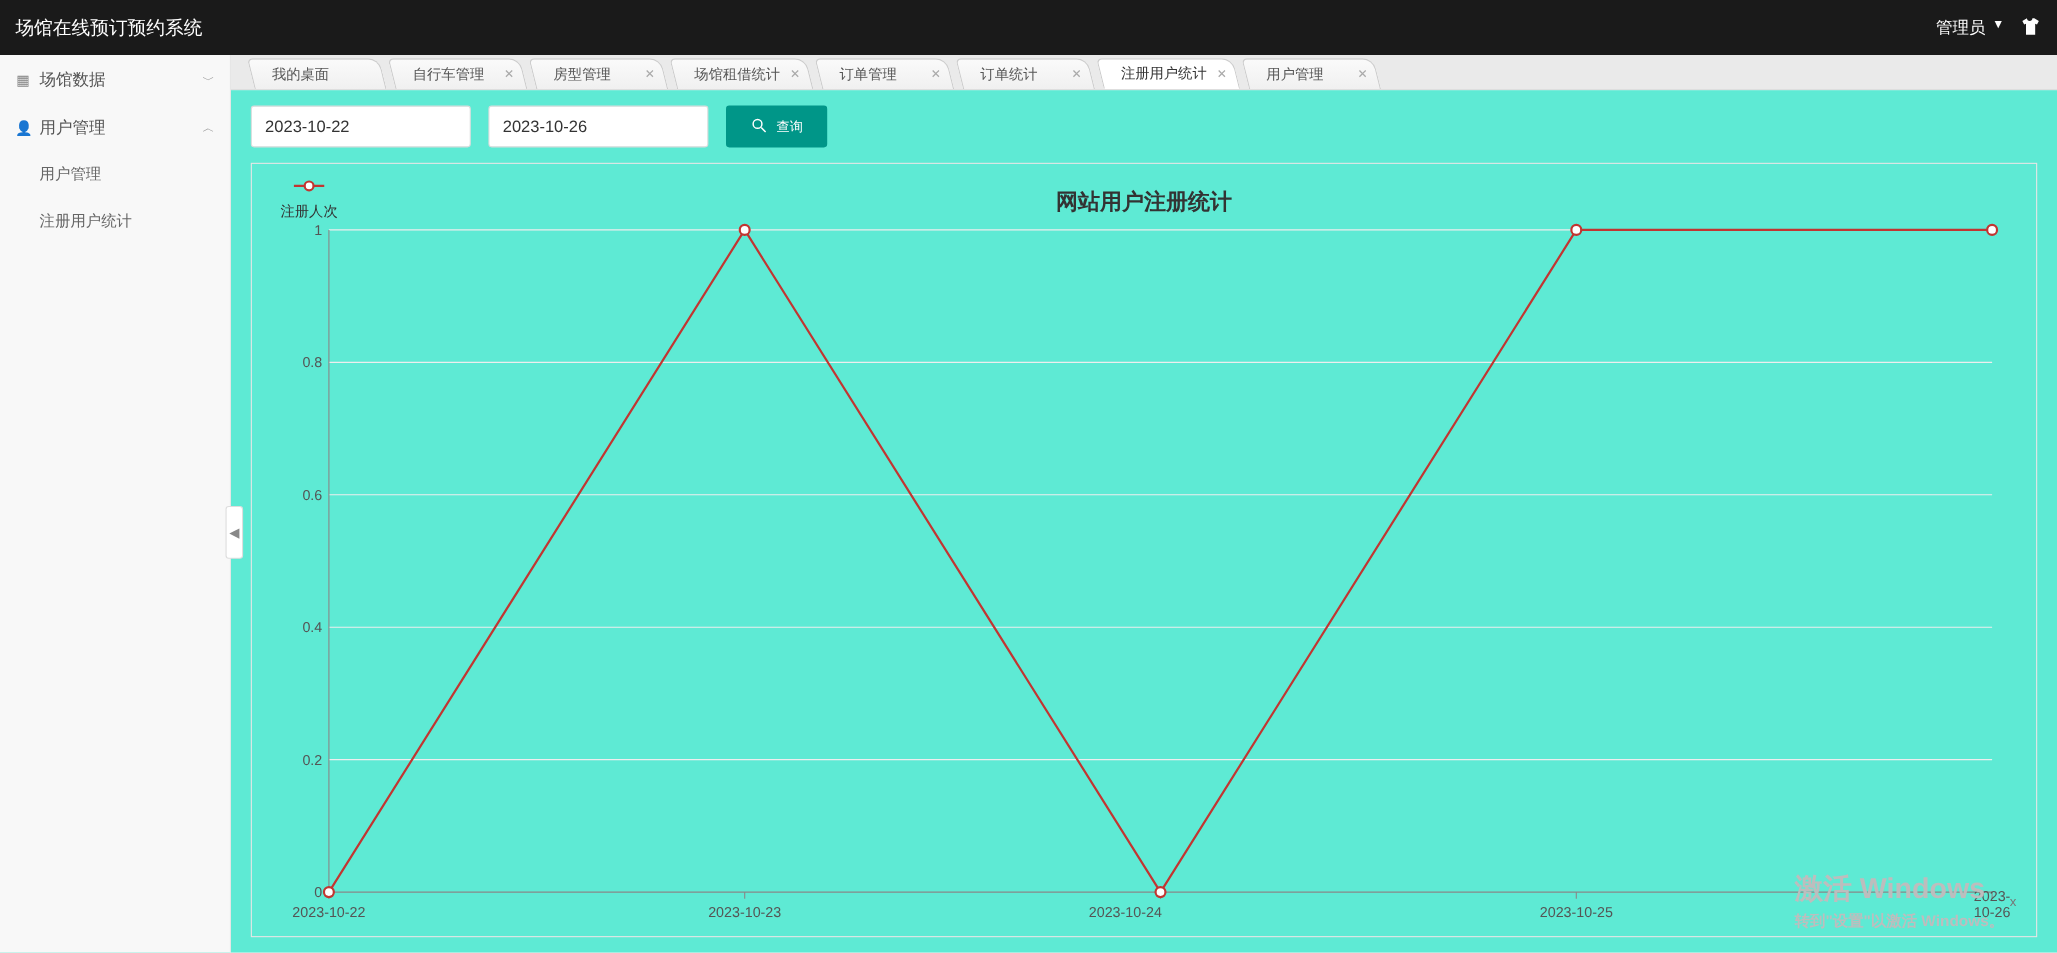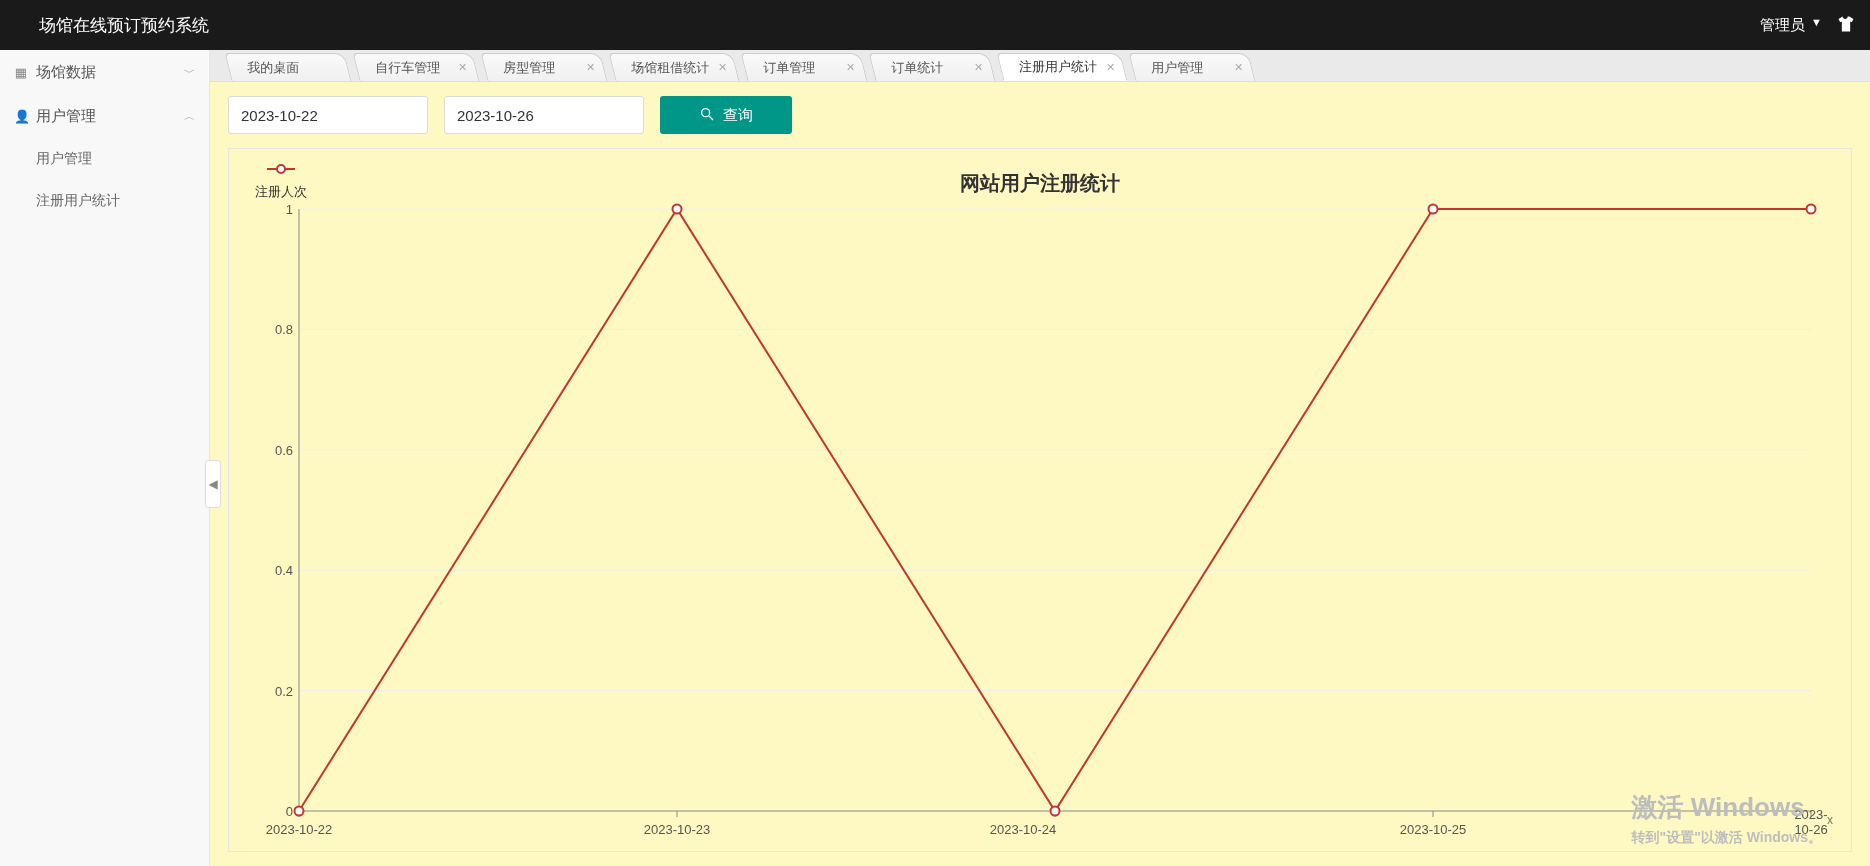--- a/index.html
+++ b/index.html
@@ -12,21 +12,21 @@
   }
   .topbar {
     height: 50px;
     background: #1a1a1a;
     color: #fff;
     display: flex;
     align-items: center;
     justify-content: space-between;
     padding: 0 14px;
   }
-  .app-title { font-size: 17px; font-weight: 400; margin-left: 25px; }
+  .app-title { font-size: 17px; font-weight: 400; }
   .top-right { display: flex; align-items: center; gap: 14px; }
   .admin-drop { display: flex; align-items: flex-start; gap: 6px; cursor: pointer; font-size: 15px;}
   .admin-drop .chev { font-size: 11px; }
   .shirt-icon svg { width: 20px; height: 20px; fill: #fff; }
 
   .body-wrap { display: flex; height: calc(100vh - 50px); position: relative;}
   .sidebar {
     width: 210px;
     background: #f8f8f8;
     border-right: 1px solid #e6e6e6;
@@ -96,37 +96,37 @@
     color:#555;
     cursor:pointer;
     transform: skewX(14deg);
   }
   .tab .tab-inner { transform: skewX(-14deg); display:flex; align-items:center; gap:8px;}
   .tab .close { position:absolute; right:8px; top:7px; font-size:11px; color:#aaa; transform: skewX(-14deg);}
   .tab.active { background:#fff; border-bottom:1px solid #fff; color:#333; z-index:2;}
 
   .content {
     flex:1;
-    background:#fef9c3;
+    background:#5eead4;
     margin:0;
     padding: 14px 18px;
     display:flex; flex-direction:column;
     overflow:hidden;
   }
   .filter-row { display:flex; align-items:center; gap:16px; margin-bottom:14px;}
   .date-input {
     width: 200px; height:38px;
     border:1px solid #dcdcdc; border-radius:3px;
     padding: 0 12px; font-size:15px; color:#333;
     background:#fff;
   }
   .query-btn {
-    height:38px; padding:0 39px;
+    height:38px; padding:0 22px;
     background:#009688; color:#fff; border:none; border-radius:3px;
-    display:flex; align-items:center; gap:8px; font-size:15px; cursor:pointer;
+    display:flex; align-items:center; gap:8px; font-size:12px; cursor:pointer;
   }
   .query-btn svg { width:16px; height:16px; fill:none; stroke:#fff; stroke-width:2;}
 
   .chart-box {
     flex:1;
     border:1px solid #e6e6e6;
     position:relative;
     padding: 16px 28px 10px 28px;
     min-height: 0;
   }

